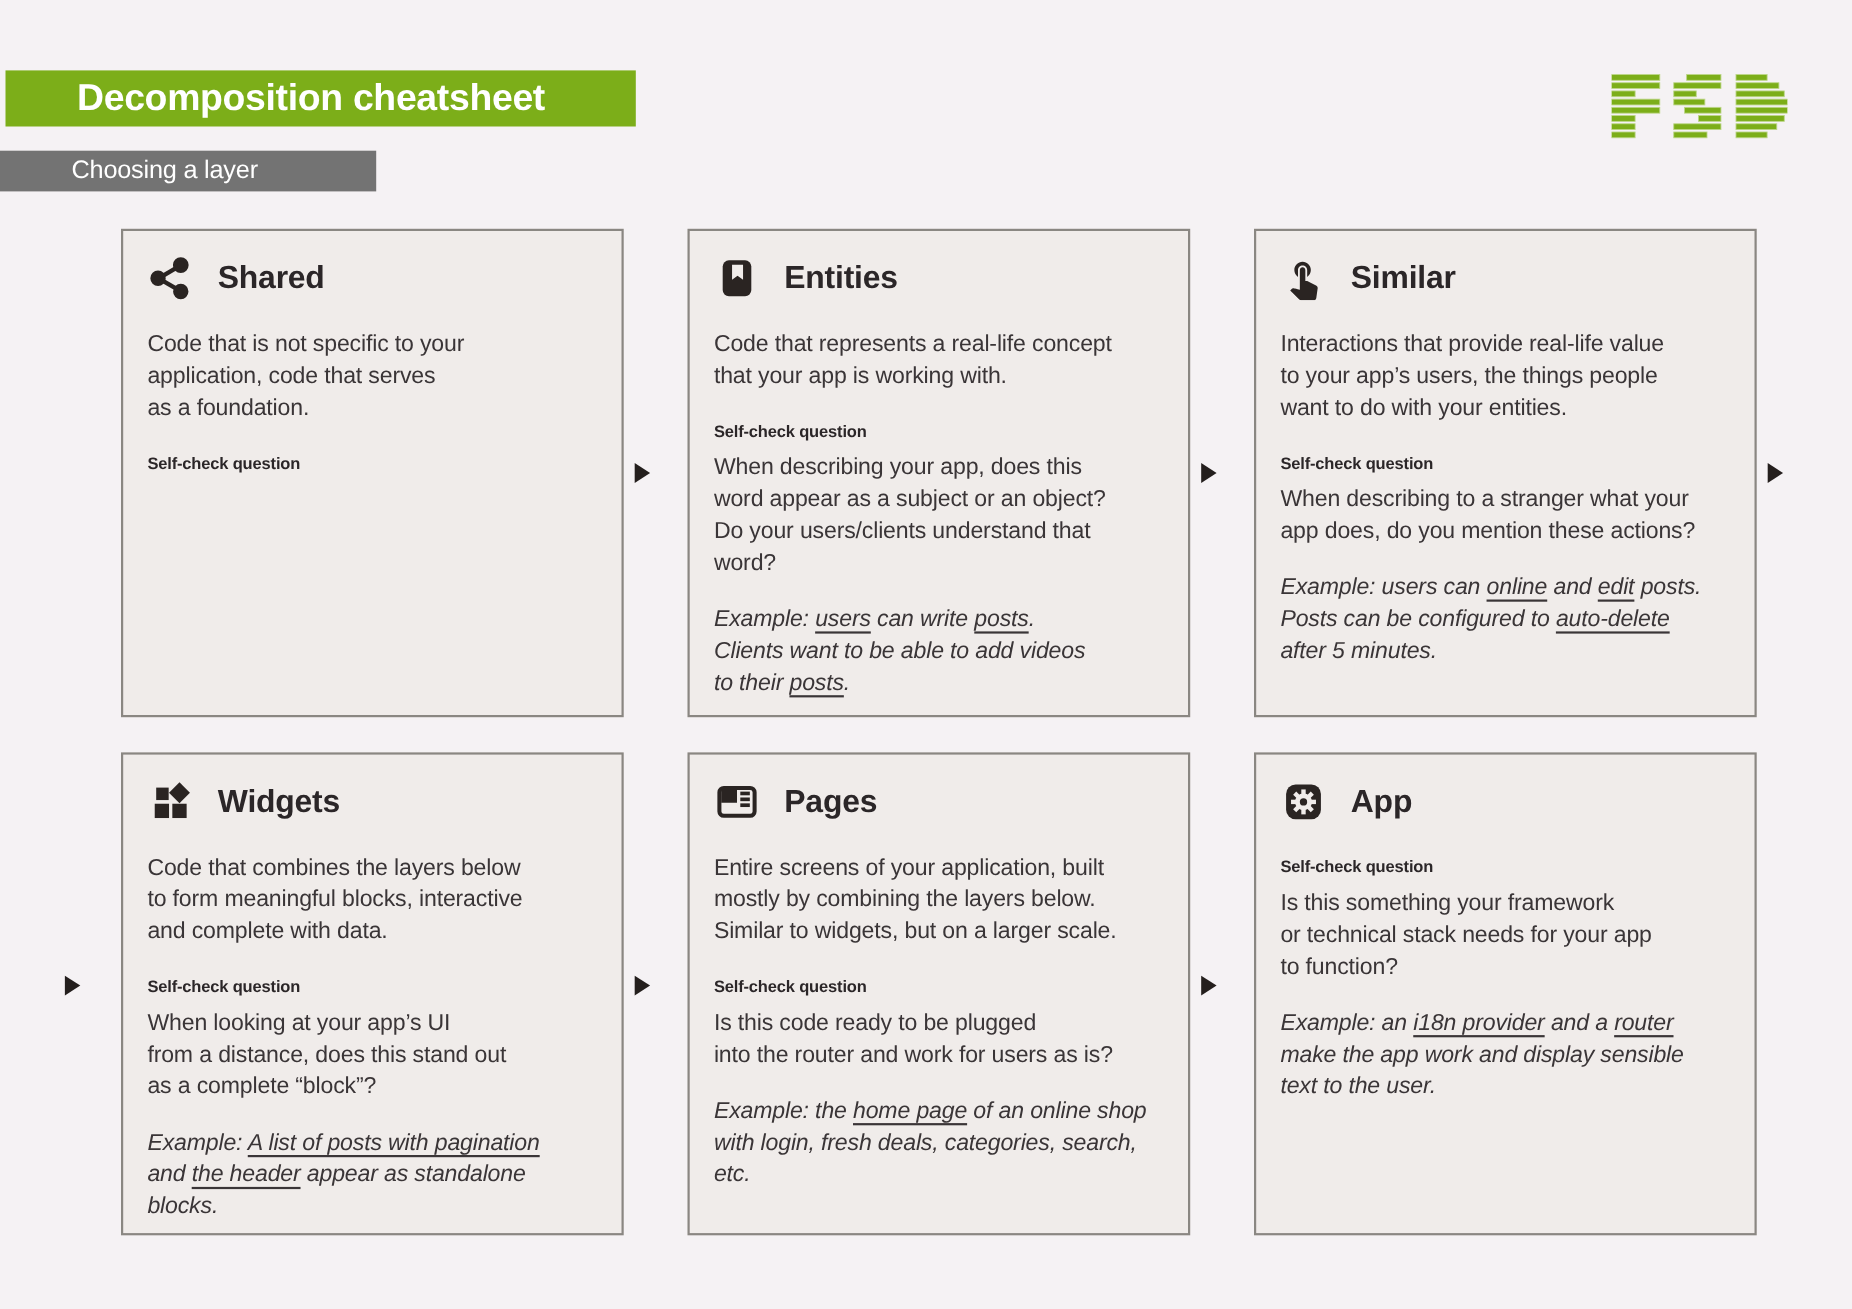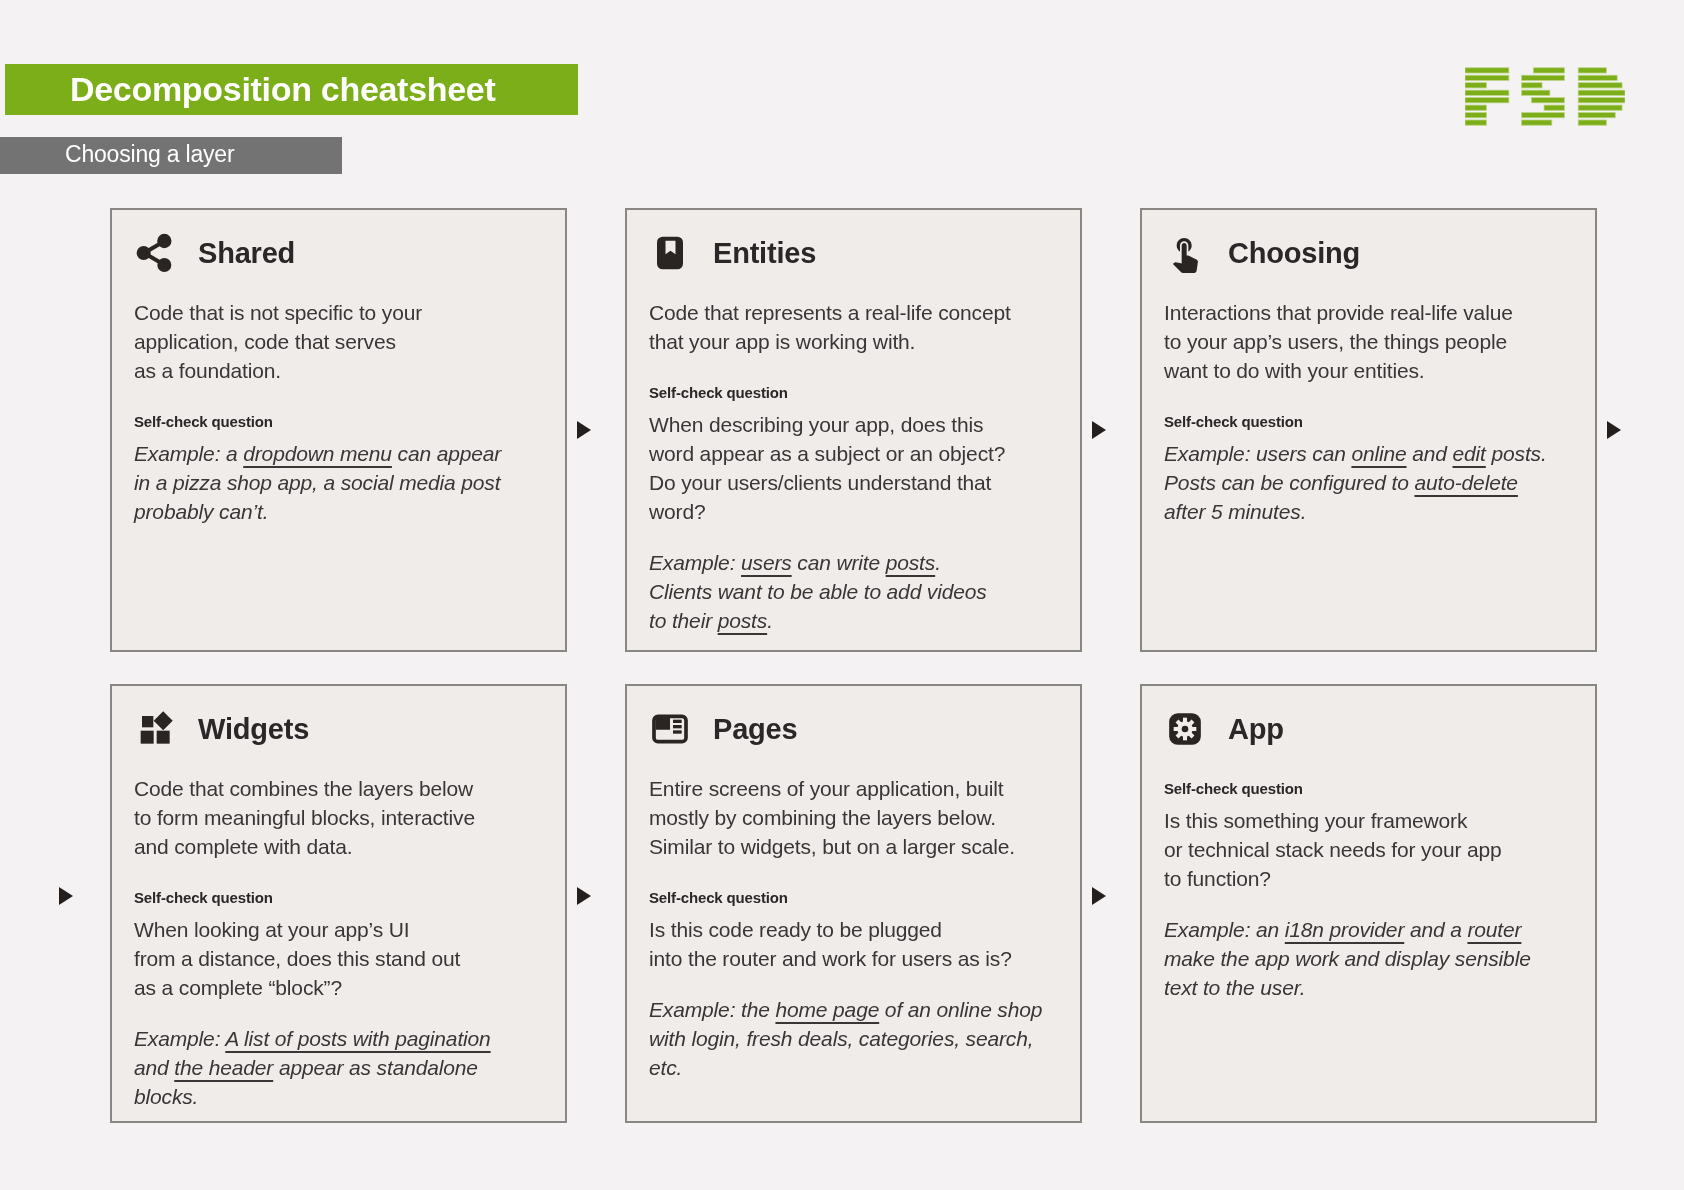--- a/index.html
+++ b/index.html
@@ -118,23 +118,20 @@
             <circle cx="17.6" cy="19.2" r="3"></circle>
           </g>
         </svg>
       </span>
       <h2 class="card-title">Shared</h2>
     </div>
     <p class="desc">Code that is not specific to your
 application, code that serves
 as a foundation.</p>
     <h3 class="check-heading">Self-check question</h3>
-    <p class="example"><span>Example: a </span><span class="u">dropdown menu</span><span> can appear
-in a pizza shop app, a social media post
-probably can’t.</span></p>
   </section>
 
   <section class="card">
     <div class="card-head">
       <span class="icon">
         <svg viewBox="0 0 24 24">
           <rect x="4.2" y="2.2" width="15.6" height="19.6" rx="3.4" fill="currentColor"></rect>
           <path d="M9.3 4.6 h6 v8.2 l-3 -2.2 -3 2.2 z" fill="#f0ecea"></path>
         </svg>
       </span>
@@ -152,26 +149,28 @@
 to their </span><span class="u">posts</span><span>.</span></p>
   </section>
 
   <section class="card">
     <div class="card-head">
       <span class="icon">
         <svg viewBox="0 0 24 24" fill="currentColor">
           <path d="M9 11.24V7.5C9 6.12 10.12 5 11.5 5S14 6.12 14 7.5v3.74c1.21-.81 2-2.18 2-3.74C16 5.01 13.99 3 11.5 3S7 5.01 7 7.5c0 1.56.79 2.93 2 3.74zm9.84 4.63l-4.54-2.26c-.17-.07-.35-.11-.54-.11H13v-6c0-.83-.67-1.5-1.5-1.5S10 6.67 10 7.5v10.74c-3.6-.76-3.54-.75-3.67-.75-.31 0-.59.13-.79.33l-.79.8 4.94 4.94c.27.27.65.44 1.06.44h6.79c.75 0 1.33-.55 1.44-1.28l.75-5.27c.01-.07.02-.14.02-.2 0-.62-.38-1.16-.91-1.38z"></path>
         </svg>
       </span>
-      <h2 class="card-title">Choosing</h2>
+      <h2 class="card-title">Similar</h2>
     </div>
     <p class="desc">Interactions that provide real-life value
 to your app’s users, the things people
 want to do with your entities.</p>
     <h3 class="check-heading">Self-check question</h3>
+    <p class="desc">When describing to a stranger what your
+app does, do you mention these actions?</p>
     <p class="example"><span>Example: users can </span><span class="u">online</span><span> and </span><span class="u">edit</span><span> posts.
 Posts can be configured to </span><span class="u">auto-delete</span><span>
 after 5 minutes.</span></p>
   </section>
 
   <section class="card">
     <div class="card-head">
       <span class="icon">
         <svg viewBox="0 0 24 24" fill="currentColor">
           <rect x="4.2" y="4.2" width="6.8" height="6.8"></rect>

